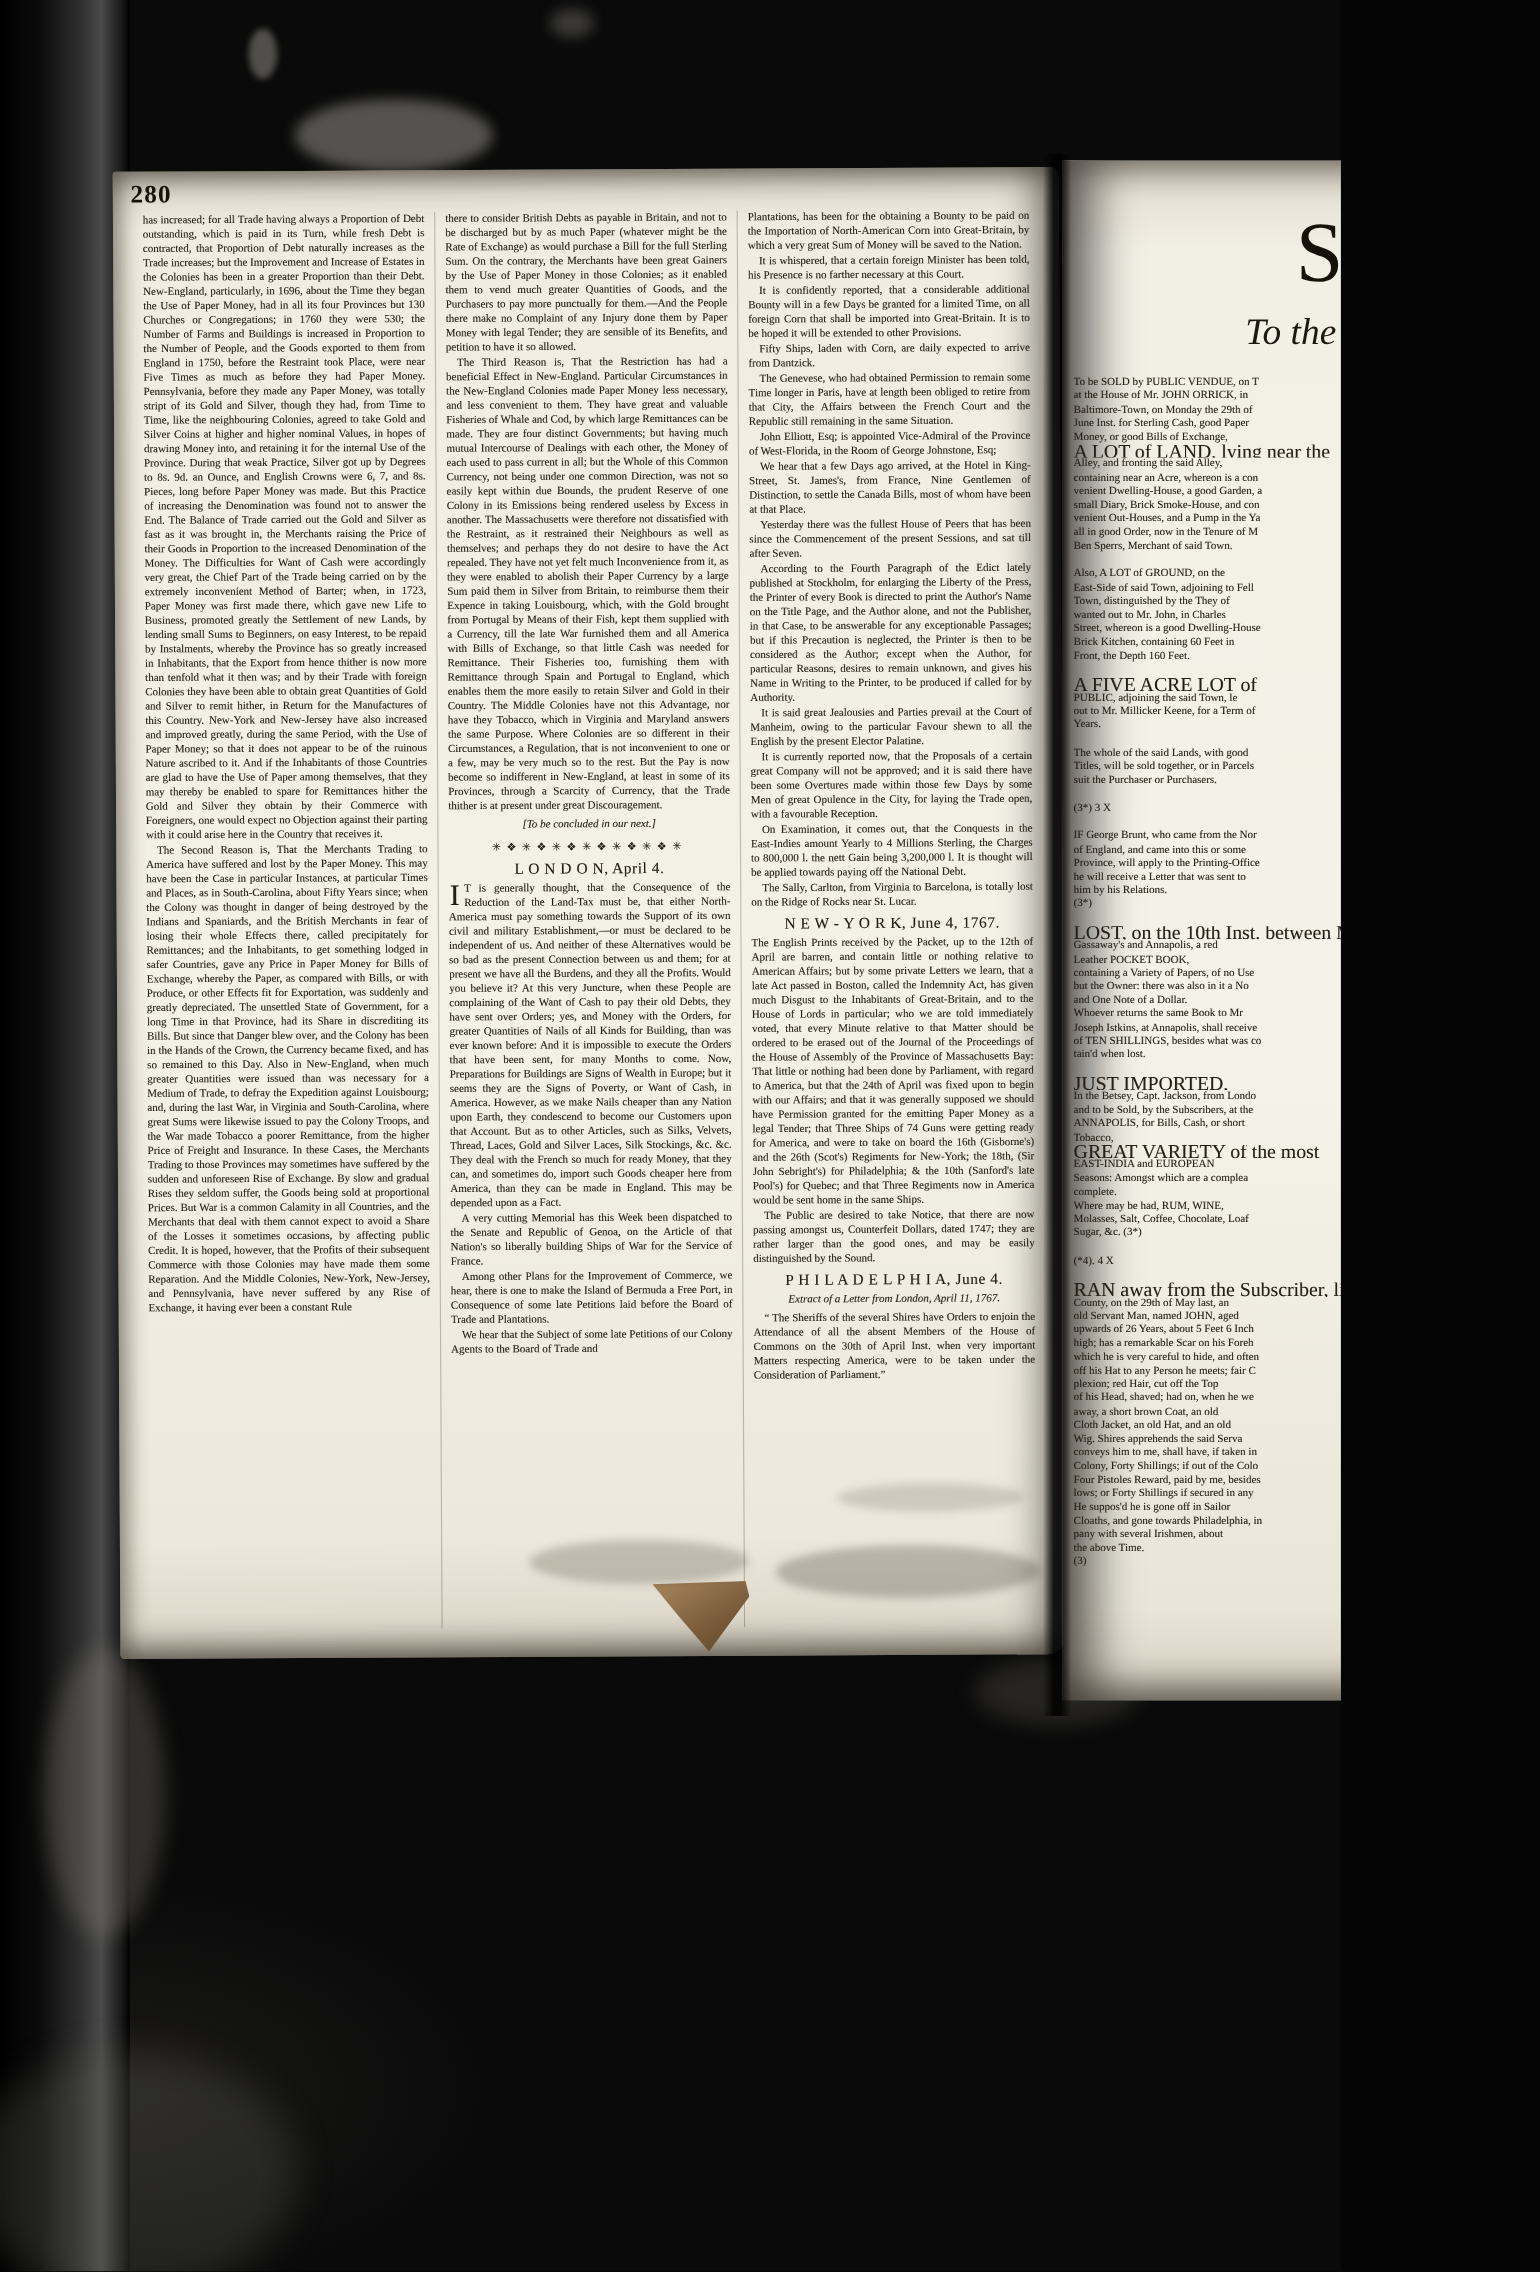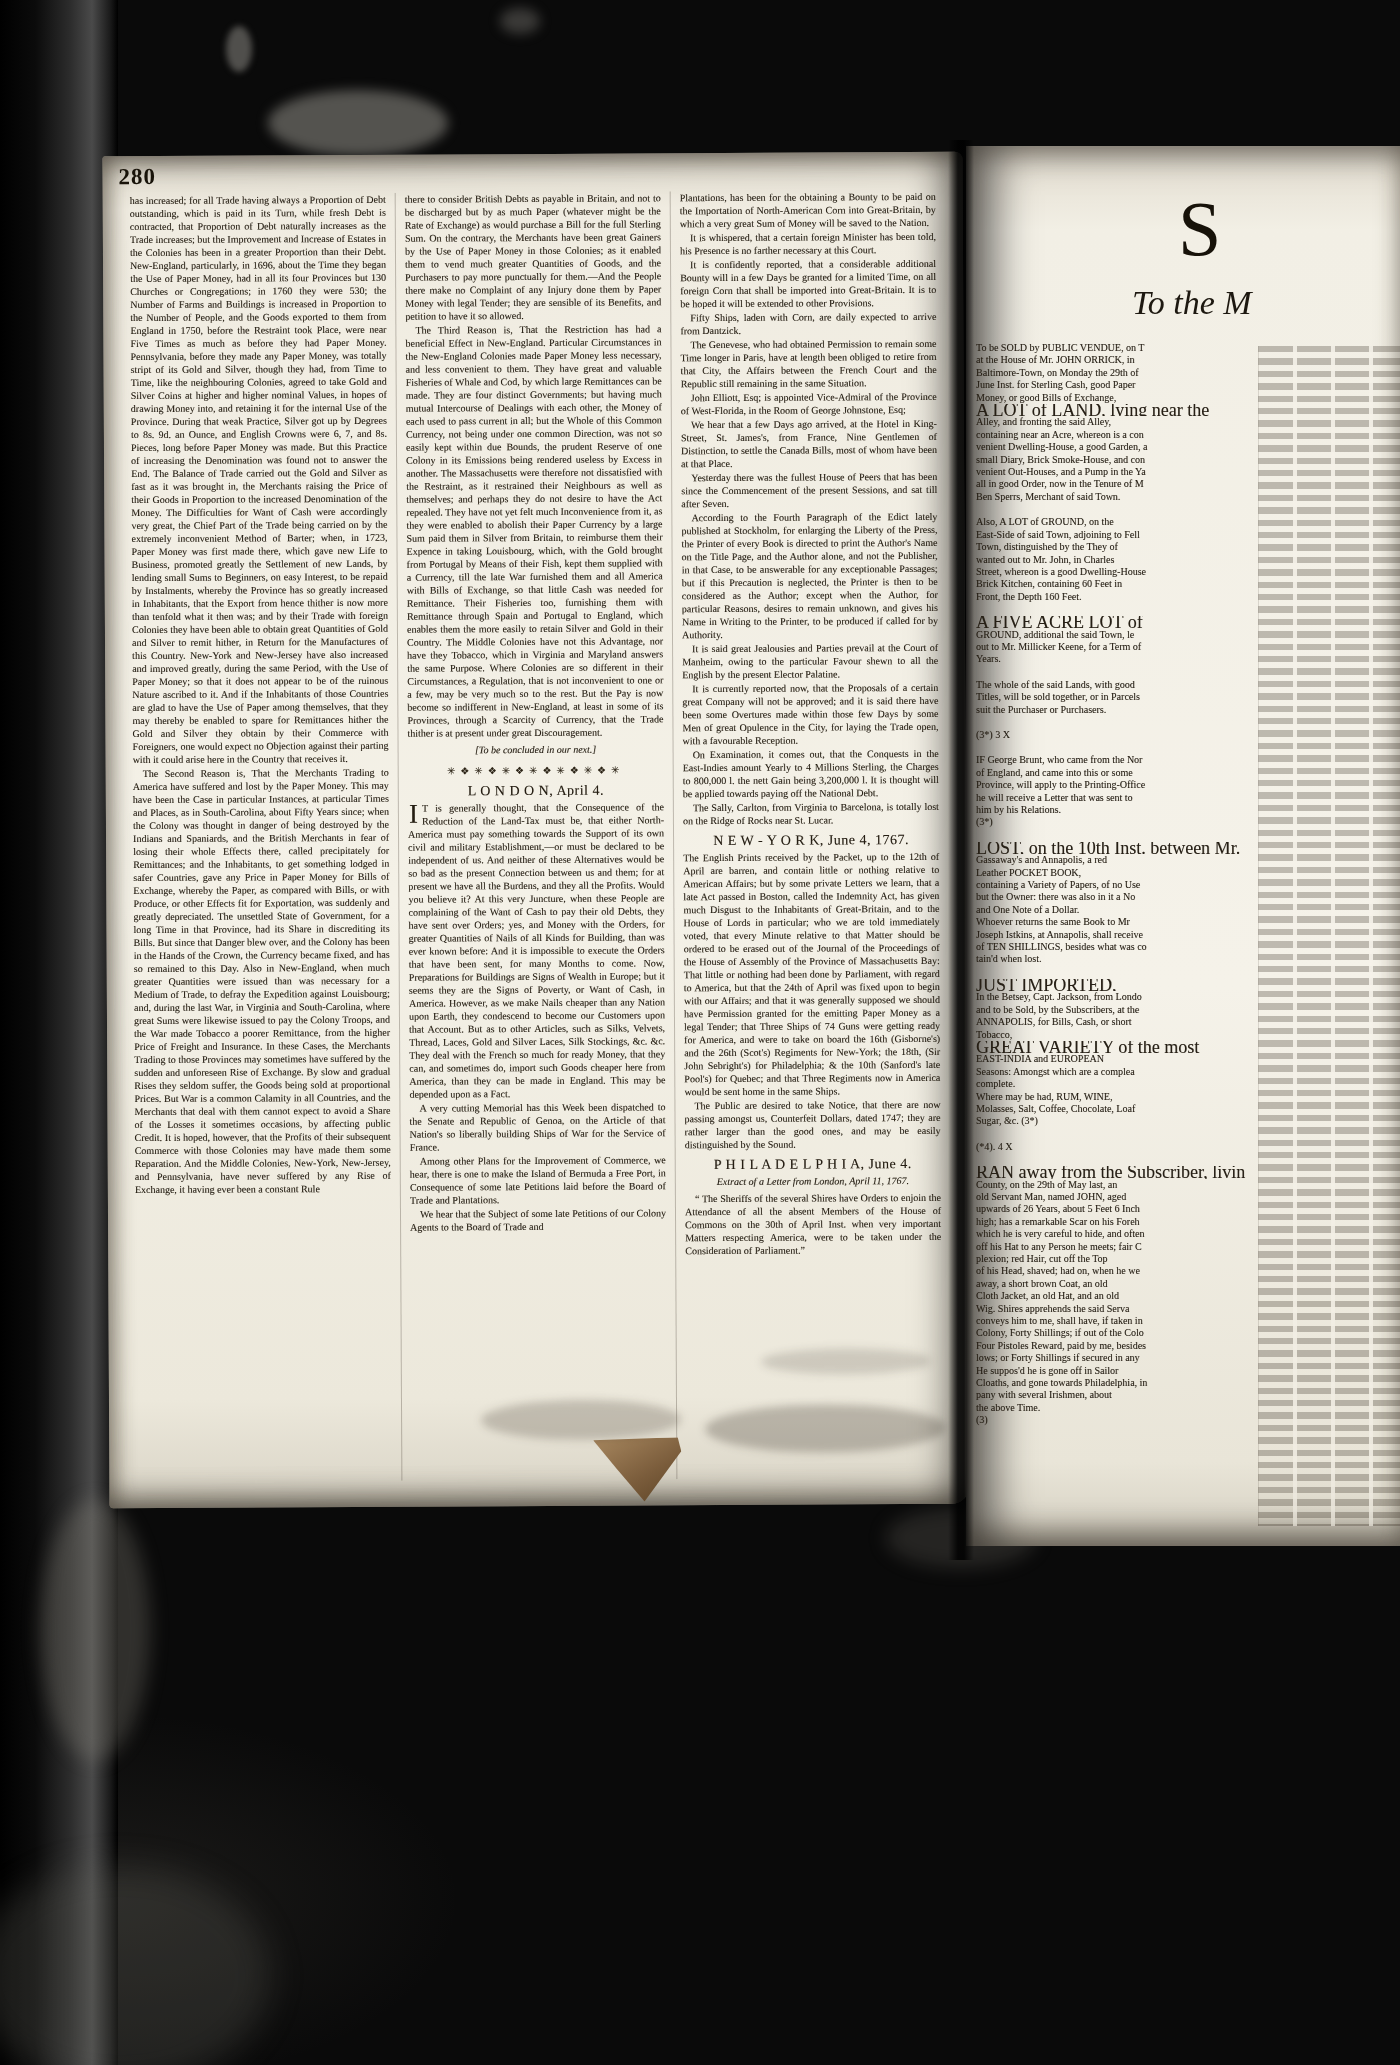--- a/index.html
+++ b/index.html
@@ -3,21 +3,21 @@
 <meta charset="utf-8">
 <style>
   * { box-sizing: border-box; }
   html, body { margin: 0; padding: 0; }
   body {
     width: 1400px; height: 2065px;
     background: #050505;
     font-family: "Liberation Serif", serif;
   }
   .scan {
-    position: relative; width: 1400px; height: 2065px; overflow: hidden;
+    position: relative; width: 1219px; height: 2065px; overflow: hidden;
     background:
       radial-gradient(ellipse 560px 300px at 8% 92%, rgba(120,115,105,.16), transparent 62%),
       #0a0a0a;
   }
   
   .spine {
     position: absolute; left: 0; top: 0; width: 118px; height: 100%;
     background: linear-gradient(90deg, #000 0%, #0b0b0b 30%, #2d2d2d 60%, #4a4a4a 78%, #181818 94%, #000 100%);
   }
   
@@ -198,21 +198,21 @@
         <div class="frag">all in good Order, now in the Tenure of M</div>
         <div class="frag">Ben Sperrs, Merchant of said Town.</div>
         <div class="frag gap">Also, A LOT of GROUND, on the</div>
         <div class="frag">East-Side of said Town, adjoining to Fell</div>
         <div class="frag">Town, distinguished by the They of</div>
         <div class="frag">wanted out to Mr. John, in Charles</div>
         <div class="frag">Street, whereon is a good Dwelling-House</div>
         <div class="frag">Brick Kitchen, containing 60 Feet in</div>
         <div class="frag">Front, the Depth 160 Feet.</div>
         <div class="frag gap big">A FIVE ACRE LOT of</div>
-        <div class="frag">GROUND, additional the said Town, le</div>
+        <div class="frag">PUBLIC, adjoining the said Town, le</div>
         <div class="frag">out to Mr. Millicker Keene, for a Term of</div>
         <div class="frag">Years.</div>
         <div class="frag gap">The whole of the said Lands, with good</div>
         <div class="frag">Titles, will be sold together, or in Parcels</div>
         <div class="frag">suit the Purchaser or Purchasers.</div>
         <div class="frag gap">(3*)        3 X</div>
         <div class="frag gap">IF George Brunt, who came from the Nor</div>
         <div class="frag">of England, and came into this or some</div>
         <div class="frag">Province, will apply to the Printing-Office</div>
         <div class="frag">he will receive a Letter that was sent to</div>

